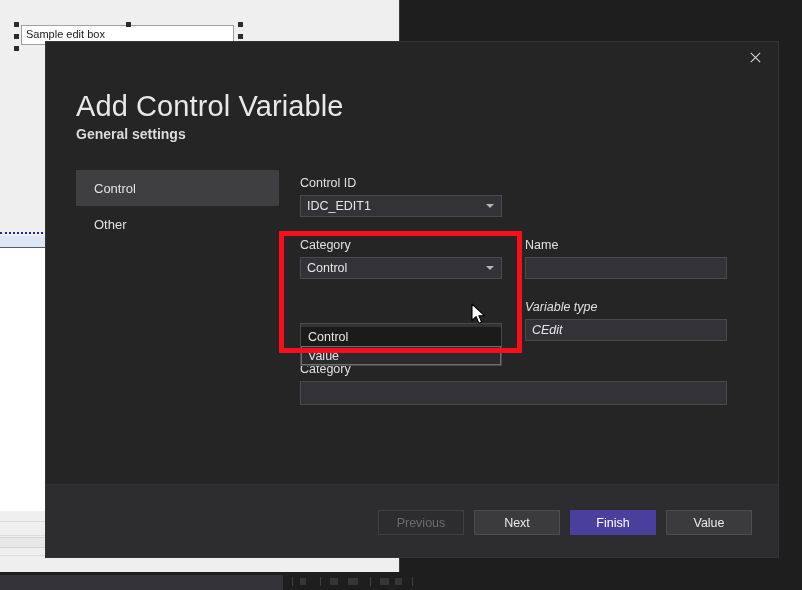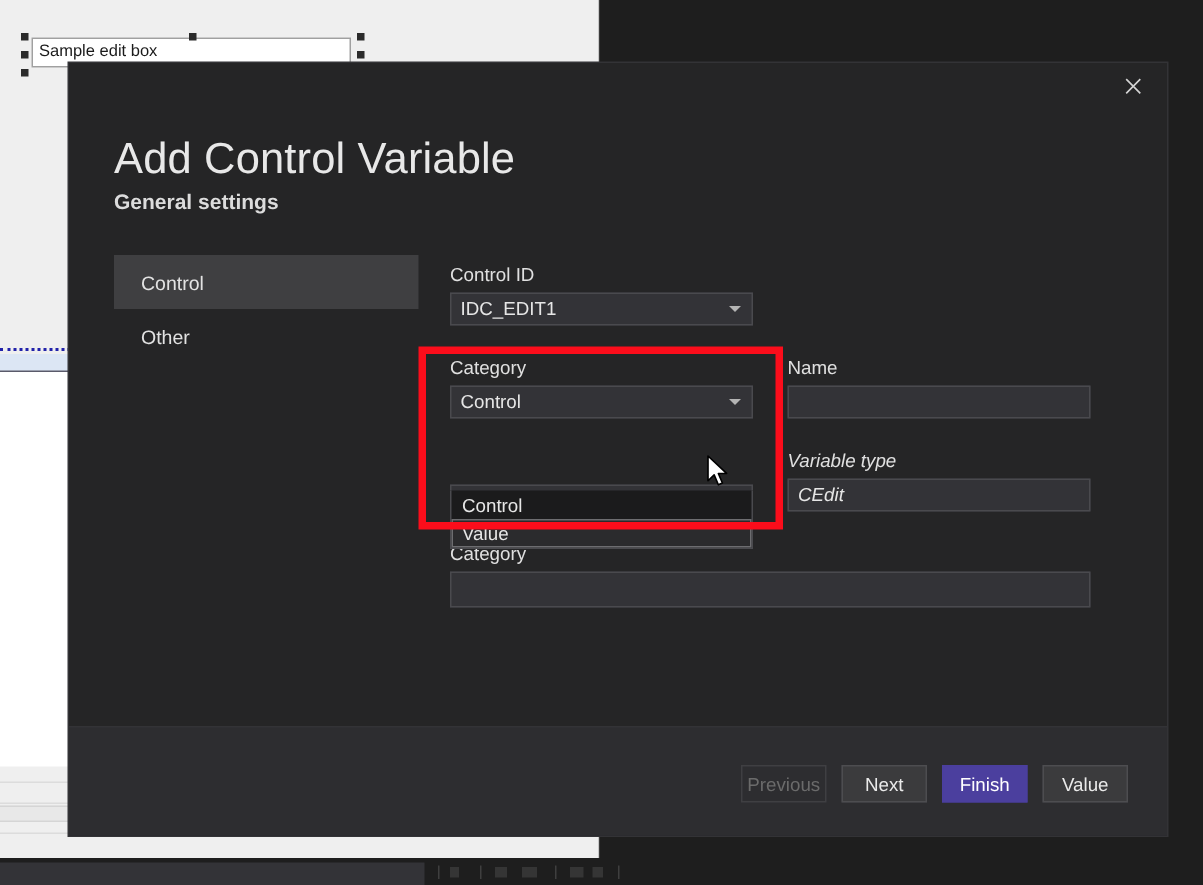--- a/index.html
+++ b/index.html
@@ -283,21 +283,21 @@
     background: #2d2d30;
     border-top: 1px solid #333336;
   }
   .btn-row {
     position: absolute;
     right: 26px; top: 25px;
     display: flex;
     gap: 10px;
   }
   .btn {
-    width: 57px; height: 25px;
+    width: 86px; height: 25px;
     display: flex;
     align-items: center;
     justify-content: center;
     font-size: 12.5px;
     background: #3b3b3d;
     border: 1px solid #4d4d50;
     color: #eaeaea;
     cursor: pointer;
     user-select: none;
   }

